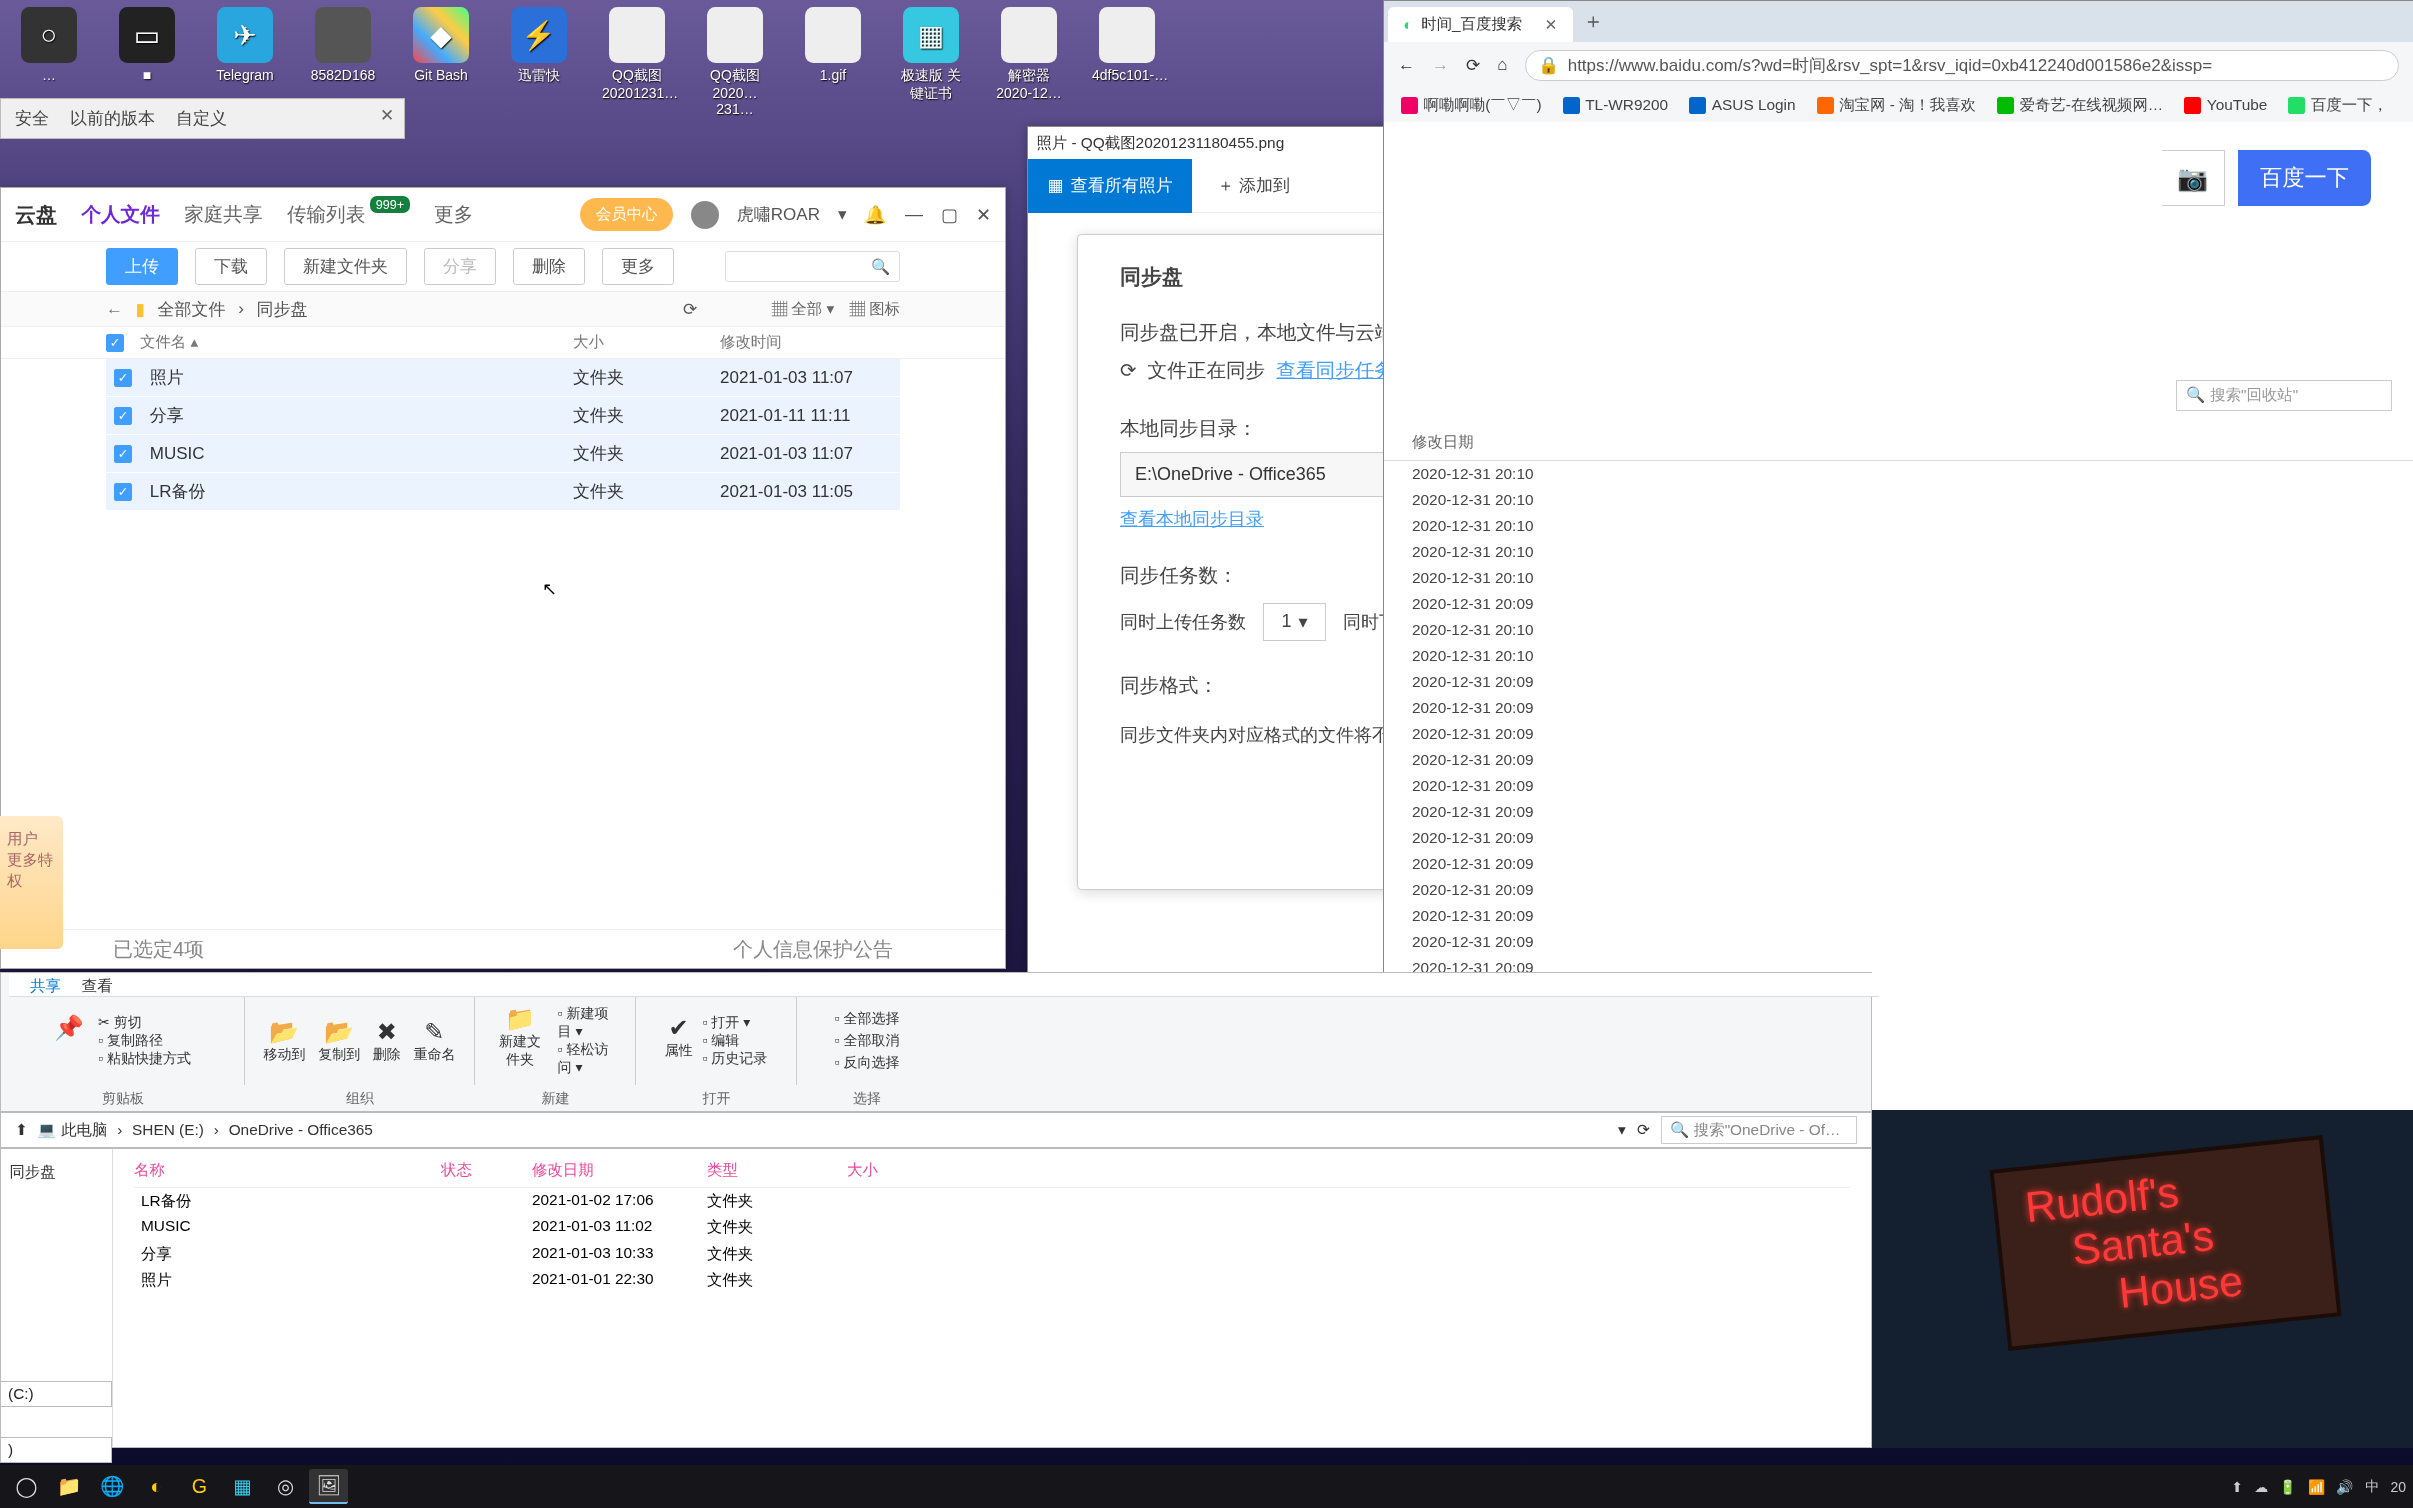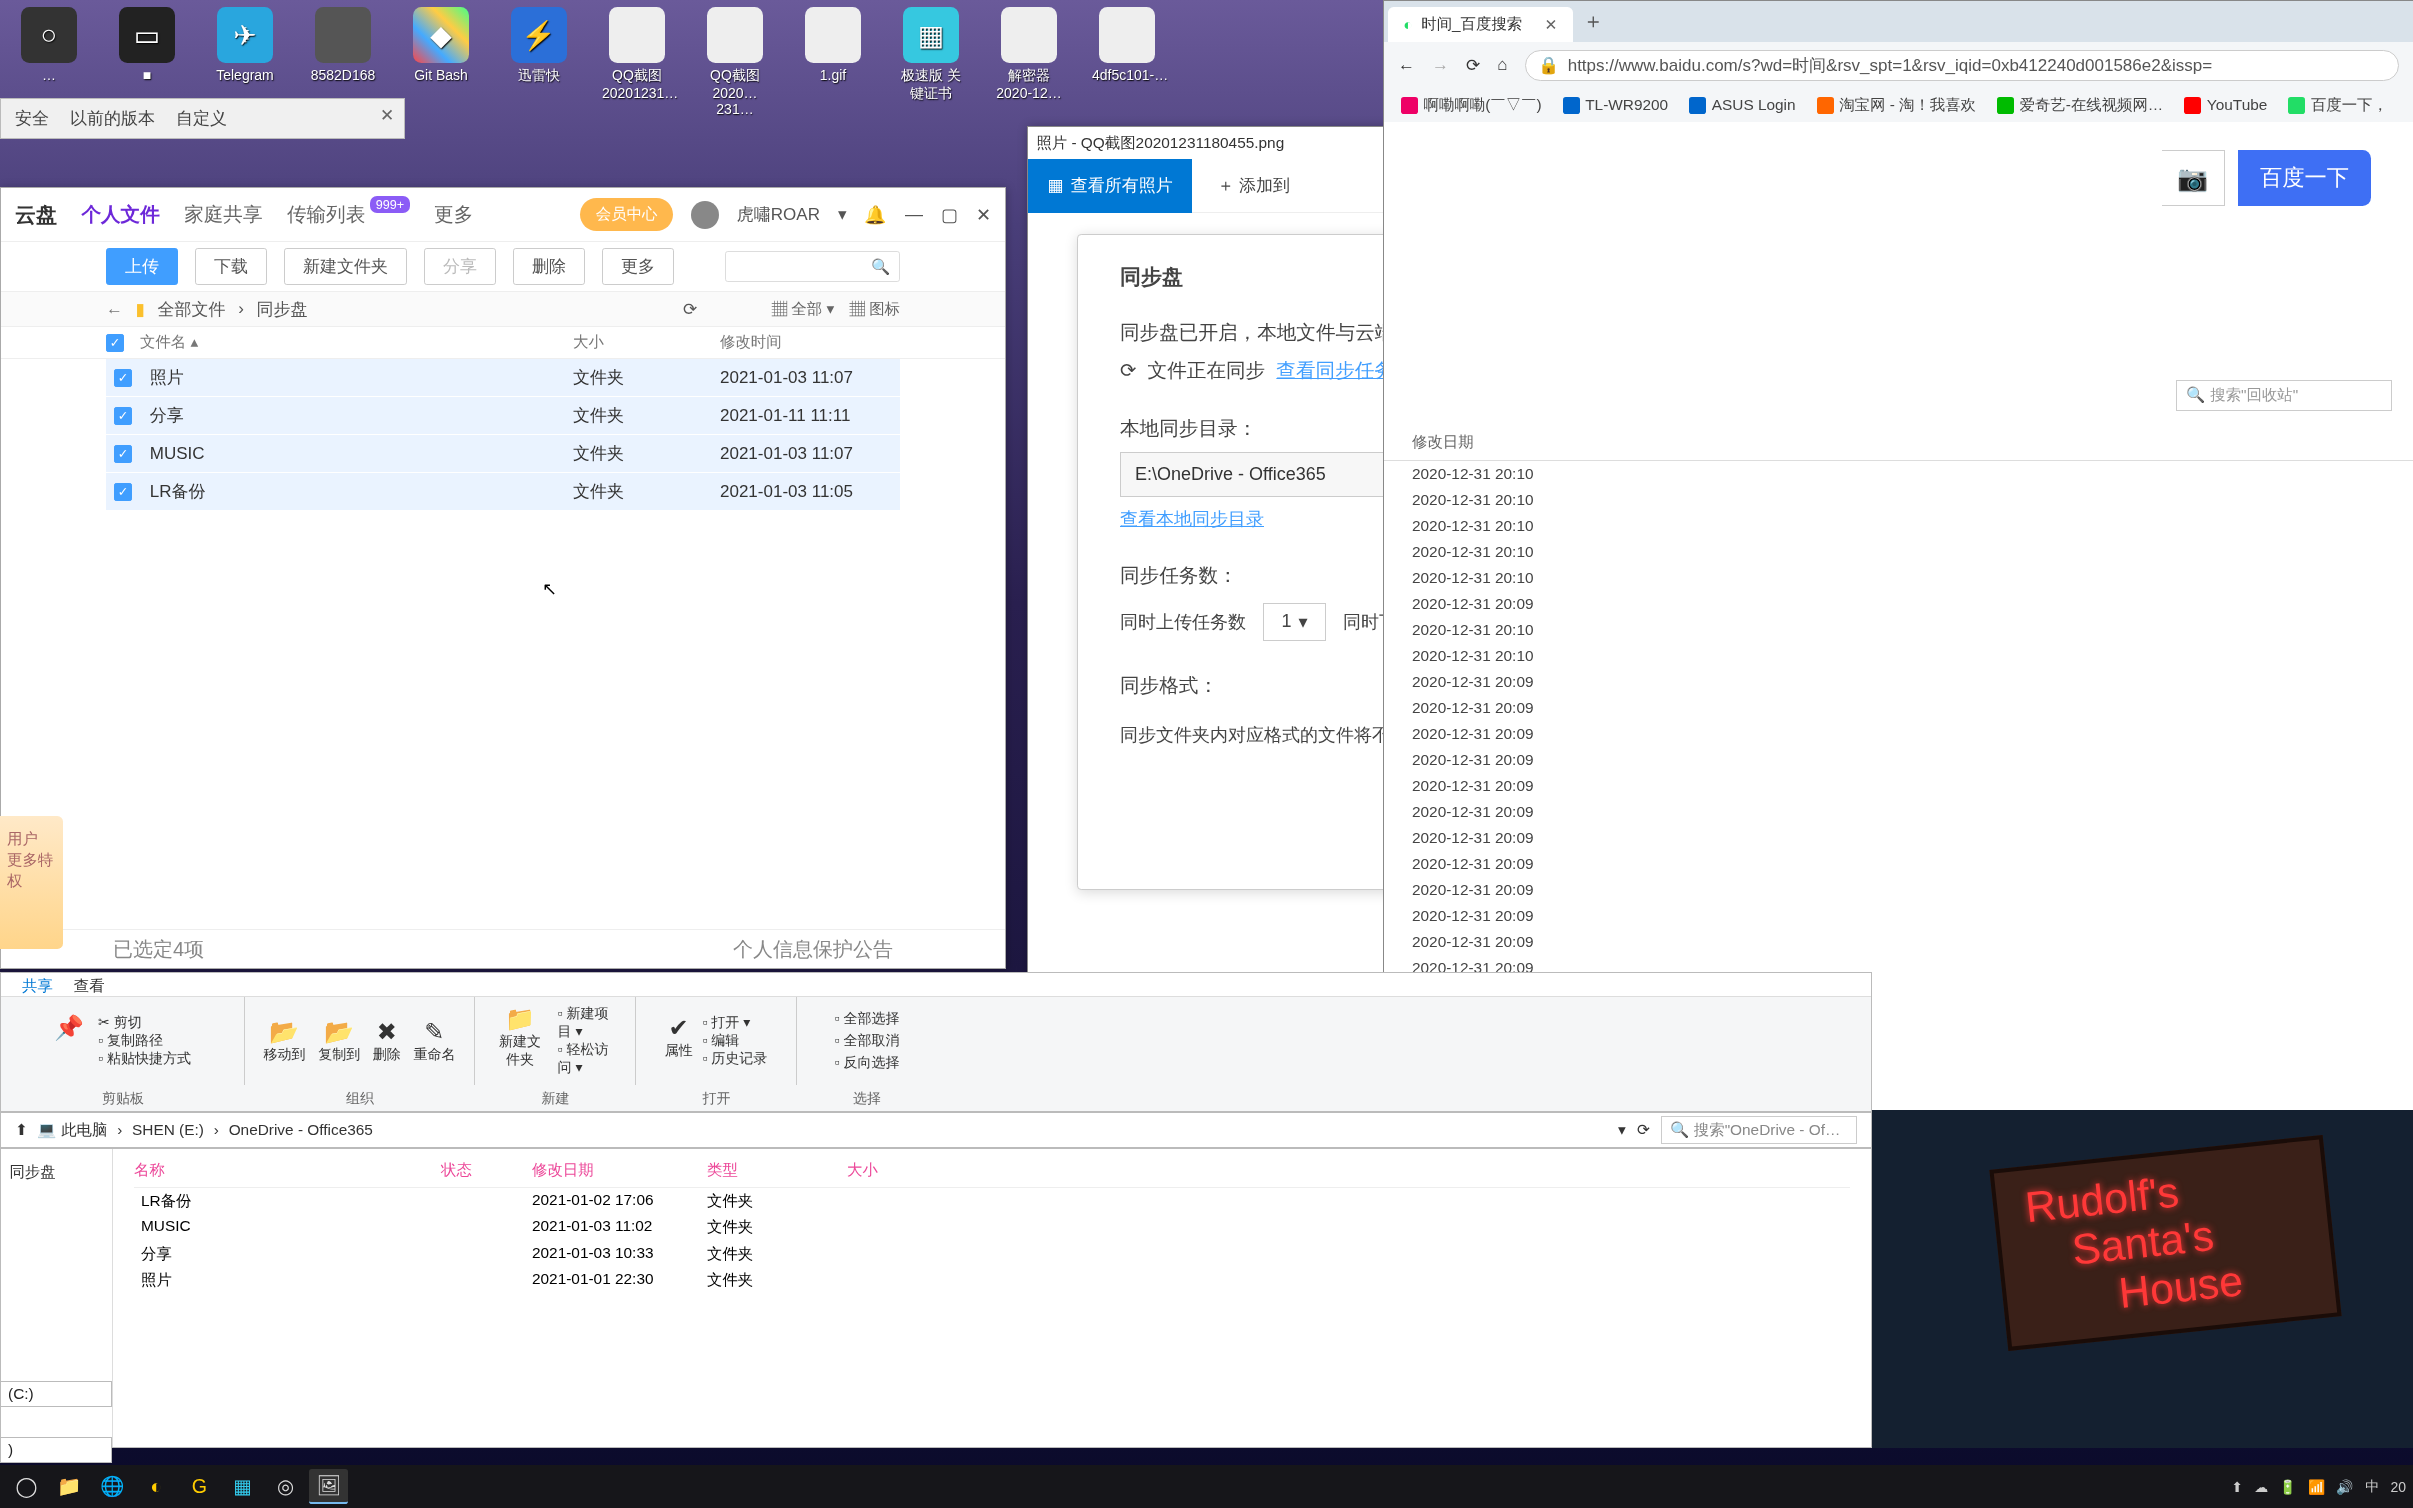--- a/index.html
+++ b/index.html
@@ -16,21 +16,21 @@
 
 .tinybar { position:absolute; top:98px; left:0; width:405px; height:41px; background:#f0f0f0; border:0.7px solid #bbb; display:flex; align-items:center; gap:21px; padding-left:14px; font-size:17px; color:#444; }
 .tinybar .x { position:absolute; right:9.8px; top:5.6px; font-size:17px; color:#666; }
 
 
 .cloud { position:absolute; top:187px; left:0; width:1006px; height:782px; background:#fff; border:0.7px solid #aaa; box-shadow:1.4px 1.4px 8.4px rgba(0,0,0,.25); display:flex; flex-direction:column; }
 .cloud-title { height:54px; display:flex; align-items:center; padding:0 14px; gap:24.4px; border-bottom:1.4px solid #eee; font-size:19.6px; }
 .cloud-title .logo { font-size:21px; font-weight:700; color:#333; }
 .cloud-title .tab { color:#666; cursor:pointer; }
 .cloud-title .tab.active { color:#6d28d9; font-weight:600; }
-.cloud-title .badge { background:#8b5cf6; color:#fff; font-size:12.6px; padding:1.4px 5.6px; border-radius:7px; margin-left:-19.6px; position:relative; top:-9.8px; }
+.cloud-title .badge { background:#15803d; color:#fff; font-size:12.6px; padding:1.4px 5.6px; border-radius:7px; margin-left:-19.6px; position:relative; top:-9.8px; }
 .cloud-title .right { margin-left:auto; display:flex; align-items:center; gap:18px; font-size:17px; color:#555; }
 .pill { background:#ffb84d; color:#fff; font-size:15.4px; padding:5.6px 15.4px; border-radius:21px; }
 .avatar { width:28px; height:28px; border-radius:50%; background:#888; }
 .winbtn { font-size:18px; color:#555; }
 
 .cloud-toolbar { height:49px; display:flex; align-items:center; gap:17px; padding:0 105px 0 105px; font-size:17px; }
 .btn { padding:5.6px 18px; border:0.7px solid #ccc; border-radius:2.8px; color:#555; background:#fff; }
 .btn.primary { background:#409eff; color:#fff; border-color:#409eff; }
 .btn.disabled { color:#bbb; }
 .search-slot { margin-left:auto; width:175px; height:31px; border:0.7px solid #ddd; border-radius:2.8px; display:flex; align-items:center; justify-content:flex-end; padding-right:8.4px; color:#999; font-size:15.4px; }
@@ -109,21 +109,21 @@
 .recycle { position:absolute; top:258px; left:0; right:0; bottom:0; display:flex; flex-direction:column; font-size:15.4px; color:#444; overflow:hidden; }
 .recycle .search { align-self:flex-end; margin-right:21px; border:0.7px solid #ccc; padding:4.2px 9.8px; width:216px; color:#999; }
 .recycle .hdr { display:flex; padding:7px 28px; color:#666; border-bottom:0.7px solid #ddd; margin-top:14px; }
 .recycle .rows { padding:0 28px; }
 .recycle .rrow { height:26px; display:flex; align-items:center; }
 .rc-date { width:216px; }
 .recycle .lastrow { color:#333; }
 
 
 .ribbon { position:absolute; top:972px; left:0; width:1872px; height:140px; background:#f5f6f7; border:0.7px solid #bbb; font-size:15.4px; color:#333; }
-.rib-mini { position:absolute; top:0; left:0; height:24px; display:flex; gap:21px; padding:2.8px 21px; font-size:15.4px; color:#333; background:#fff; width:100%; border-bottom:0.7px solid #ddd; }
+.rib-mini { position:absolute; top:0; left:8px; height:24px; display:flex; gap:21px; padding:2.8px 21px; font-size:15.4px; color:#333; background:#fff; width:100%; border-bottom:0.7px solid #ddd; }
 .rib-mini .active { color:#0078d4; }
 .rib-body { position:absolute; top:24px; left:0; right:0; bottom:26.5px; display:flex; }
 .rgrp { border-right:0.7px solid #ccc; padding:5.6px 17px; display:flex; flex-direction:column; gap:4.2px; align-items:center; justify-content:center; font-size:14px; color:#333; }
 .rgrp .big { font-size:24px; }
 .rib-labels { position:absolute; bottom:2.8px; left:0; right:0; display:flex; font-size:14px; color:#666; }
 .rib-labels span { text-align:center; }
 
 .crumb2 { position:absolute; top:1112px; left:0; width:1872px; height:36px; background:#fff; border:0.7px solid #bbb; display:flex; align-items:center; padding:0 14px; font-size:15.4px; color:#333; gap:9.8px; }
 .crumb2 .r { margin-left:auto; display:flex; gap:11.2px; align-items:center; }
 .crumb2 .srch { border:0.7px solid #ccc; padding:2.8px 8.4px; color:#888; width:196px; }

